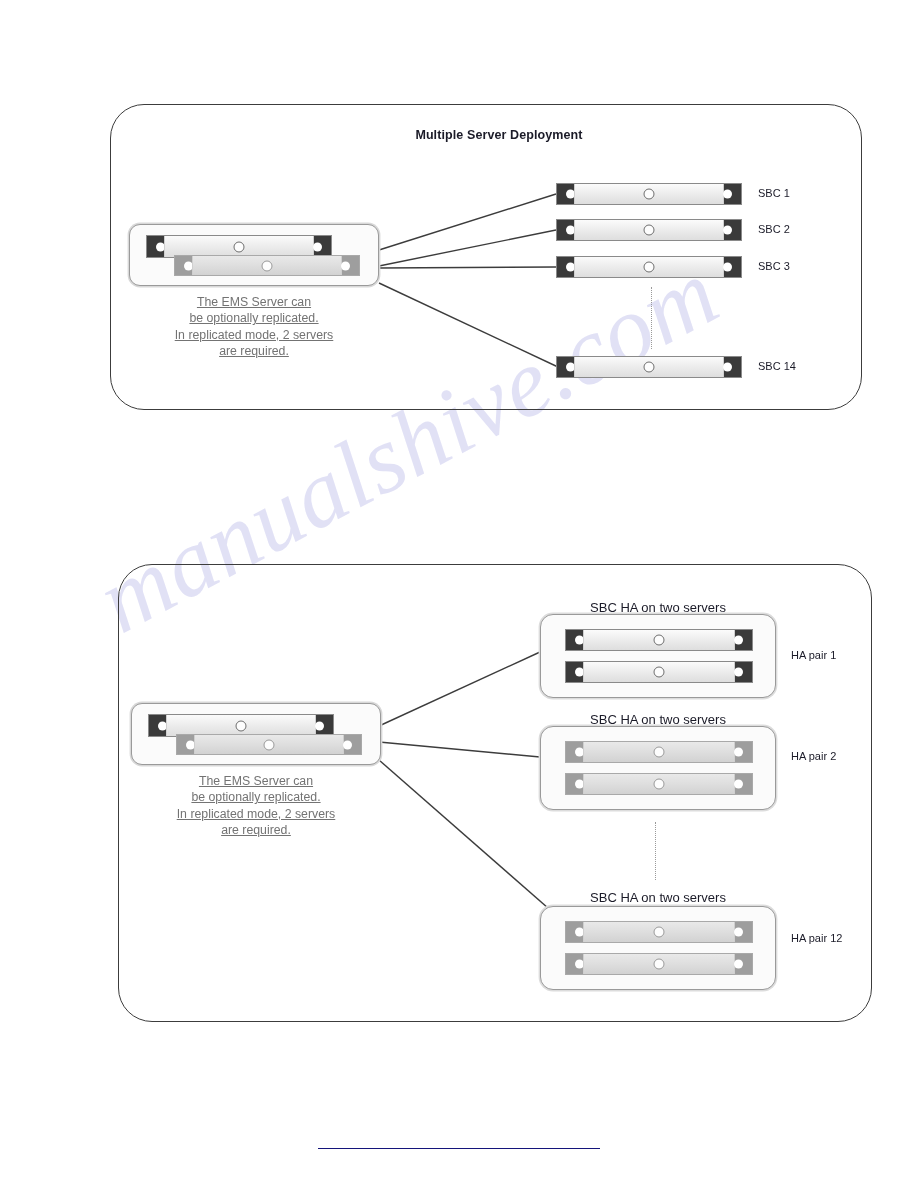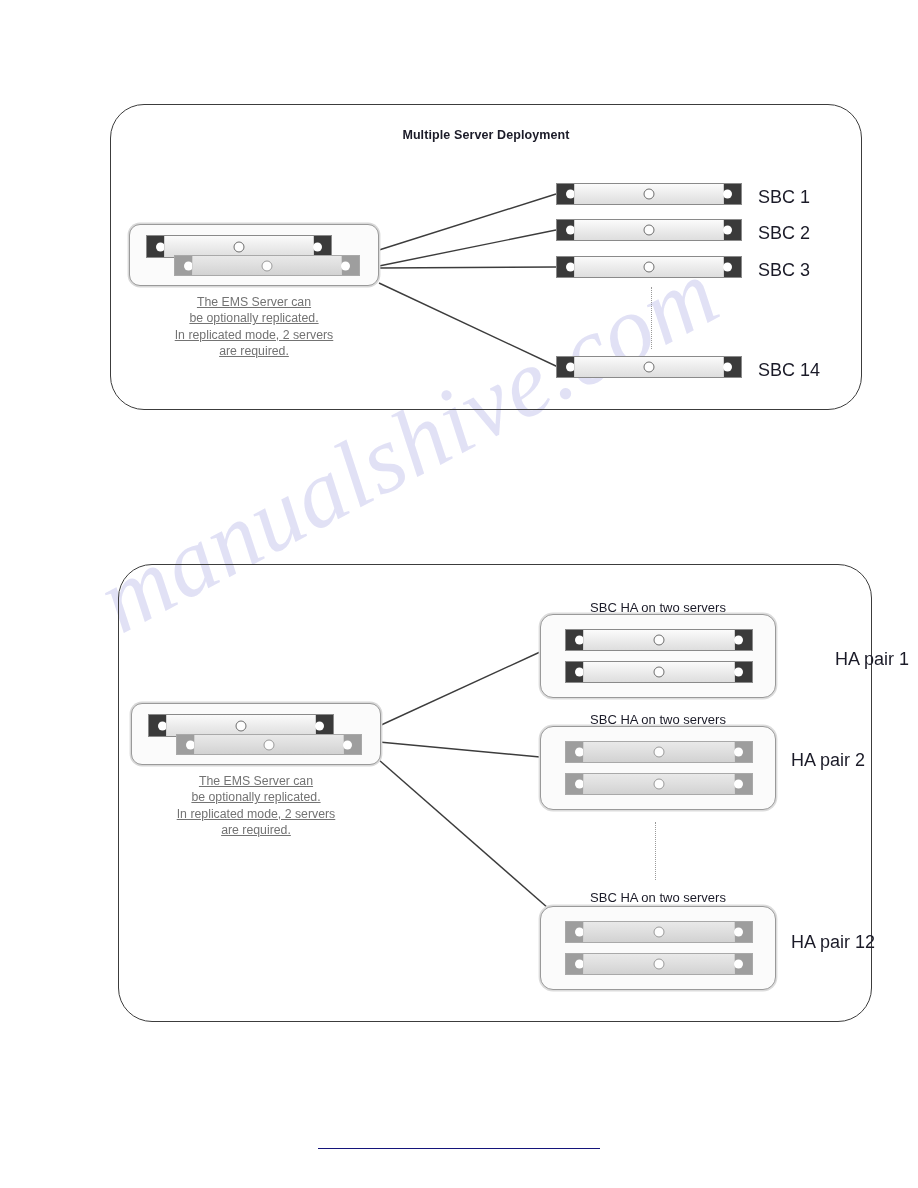--- a/index.html
+++ b/index.html
@@ -51,20 +51,21 @@
   #frame-bottom { left: 118px; top: 564px;  width: 754px; height: 458px; }
 
   .diagram-title {
     position: absolute;
     width: 100%;
     text-align: center;
     font-size: 12.5px;
     font-weight: bold;
     color: #1b1b28;
     letter-spacing: 0.1px;
+    padding-left: 13px;
   }
 
   
   .server {
     position: absolute;
     box-sizing: border-box;
     border: 1.5px solid #8a8a8a;
     background: linear-gradient(180deg,#f4f4f4 0%, #e6e6e6 45%, #d8d8d8 100%);
     display: flex;
     align-items: center;
@@ -148,21 +149,21 @@
     position: absolute;
     text-align: center;
     font-size: 13px;
     color: #1b1b28;
     white-space: nowrap;
   }
 
   
   .unit-label {
     position: absolute;
-    font-size: 18px;
+    font-size: 11px;
     color: #1b1b28;
     white-space: nowrap;
   }
 
   
   .ems-caption {
     position: absolute;
     text-align: center;
     font-size: 12.3px;
     line-height: 16.3px;
@@ -291,21 +292,21 @@
       <span class="bezel left"></span>
       <span class="face"></span>
       <span class="bezel right"></span>
     </div>
     <div class="server" style="left:24px; top:46px; width:188px; height:22px; position:absolute;">
       <span class="bezel left"></span>
       <span class="face"></span>
       <span class="bezel right"></span>
     </div>
   </div>
-  <div class="unit-label" style="left:791px; top:649px;margin-left:44px;">HA pair 1</div>
+  <div class="unit-label" style="left:791px; top:649px;">HA pair 1</div>
 
   <div class="ha-caption" style="left:540px; top:712px; width:236px;">SBC HA on two servers</div>
   <div class="ha-box" style="left:540px; top:726px; width:236px; height:84px;">
     <div class="server muted" style="left:24px; top:14px; width:188px; height:22px; position:absolute;">
       <span class="bezel left light"></span>
       <span class="face"></span>
       <span class="bezel right light"></span>
     </div>
     <div class="server muted" style="left:24px; top:46px; width:188px; height:22px; position:absolute;">
       <span class="bezel left light"></span>

